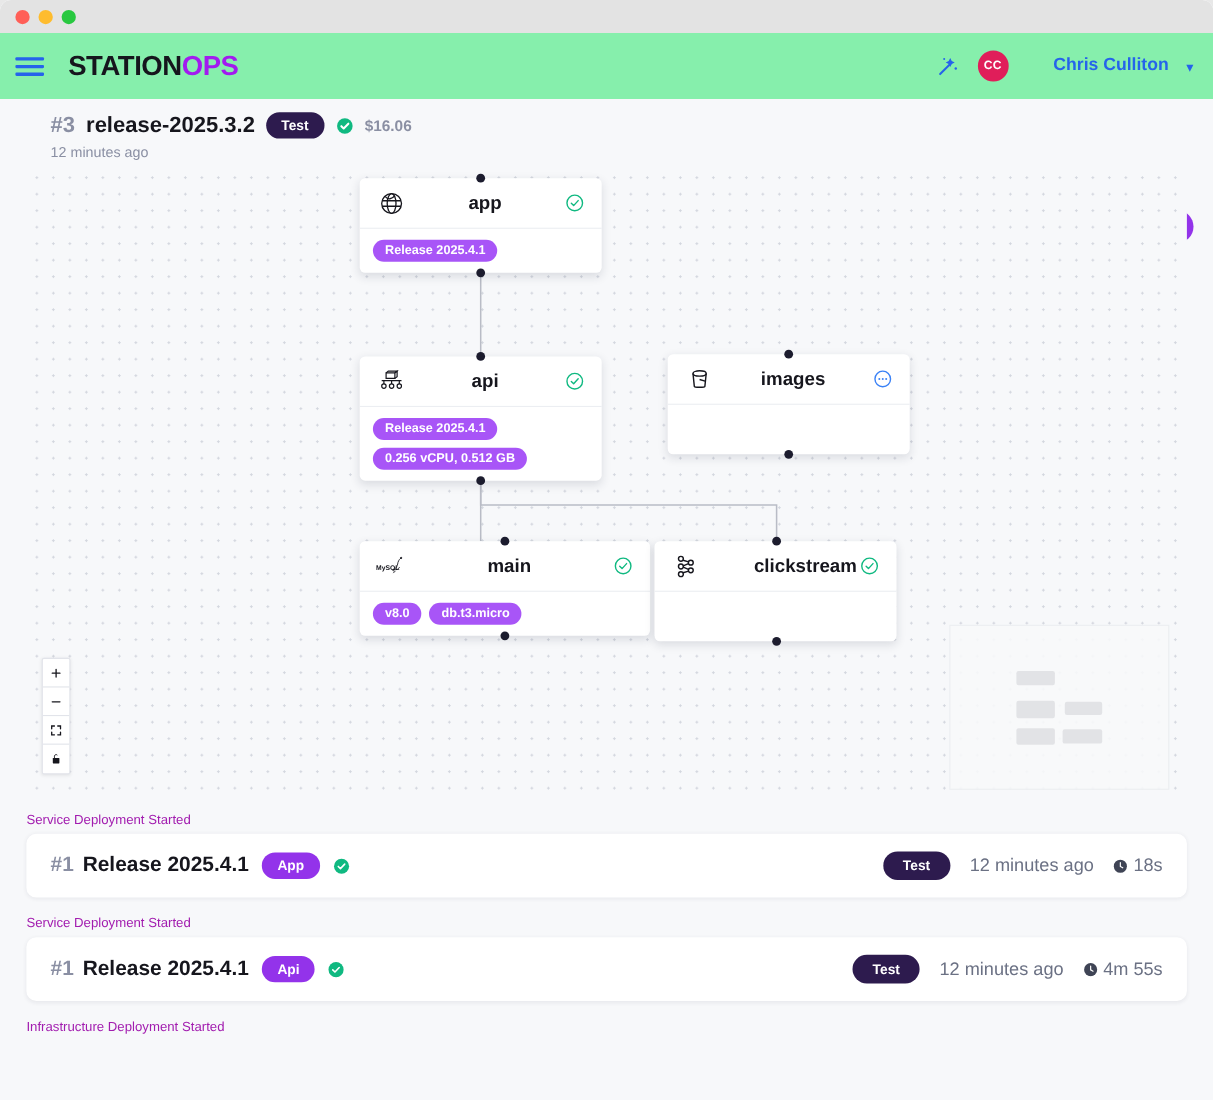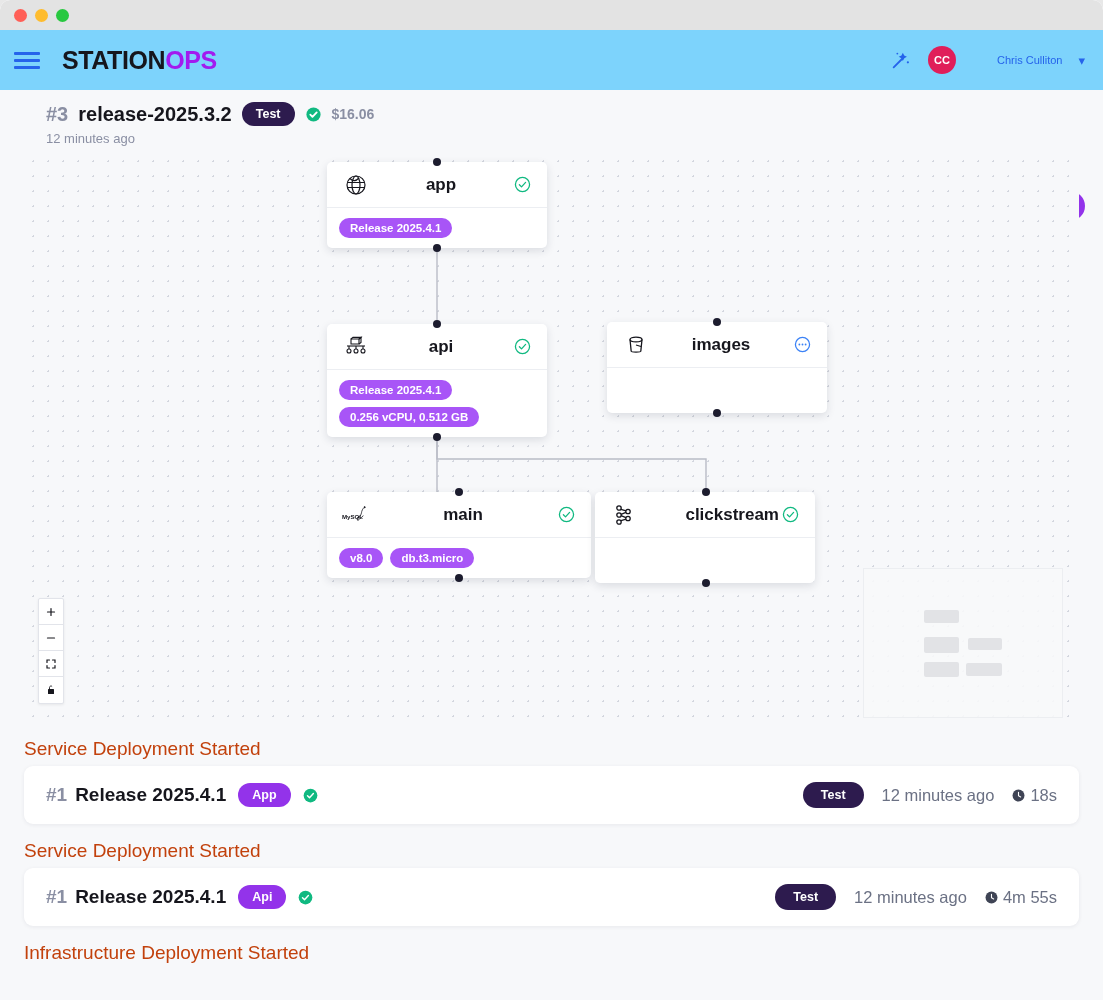--- a/index.html
+++ b/index.html
@@ -26,21 +26,21 @@
     padding-left: 14px; gap: 8px;
   }
   .dot { width: 13px; height: 13px; border-radius: 50%; }
   .dot.red { background: #ff5f57; }
   .dot.yellow { background: #febc2e; }
   .dot.green { background: #28c840; }
 
   
   .topnav {
     height: 60px;
-    background: #7dd3fc;
+    background: #86efac;
     display: flex; align-items: center;
     padding: 0 18px 0 14px;
     position: relative;
   }
   .hamburger {
     width: 26px; height: 26px;
     display: flex; flex-direction: column; justify-content: center;
     gap: 4px; cursor: pointer; margin-right: 22px;
   }
   .hamburger span { display:block; height: 3px; background: #2563eb; border-radius: 1px; }
@@ -64,21 +64,21 @@
     margin-left: auto; display: flex; align-items: center; gap: 16px;
   }
   .wand-icon { width: 22px; height: 22px; color: #2563eb; display:block; }
   .avatar {
     width: 28px; height: 28px; border-radius: 50%;
     background: #e01e5a; color: #fff;
     font-size: 11px; font-weight: bold;
     display: flex; align-items: center; justify-content: center;
     letter-spacing: 0.2px;
   }
-  .username { font-size: 11px; font-weight: normal; color: #2563eb; white-space: nowrap; padding-left: 25px; }
+  .username { font-size: 16px; font-weight: bold; color: #2563eb; white-space: nowrap; padding-left: 25px; }
   .chev { color: #2563eb; font-size: 13px; }
 
   
   .release-header {
     position: relative;
     padding: 12px 18px 8px 46px;
     background: #f7f8fa;
     height: 62px;
   }
   .rh-row { display: flex; align-items: center; gap: 10px; }
@@ -167,21 +167,21 @@
     position: absolute; right: 16px; bottom: 6px;
     width: 200px; height: 150px;
     background: rgba(247,248,250,0.9);
     border: 1px solid #eceef1;
   }
   .mm-node { position: absolute; background: #e2e3e6; border-radius: 2px; }
 
   
   .timeline { padding: 14px 24px 0 24px; }
   .tl-heading { font-size: 15px; color: #5b6073; margin-bottom: 10px; }
-  .tl-label { font-size: 19px; color: #c2410c; margin: 0 0 6px 0; }
+  .tl-label { font-size: 12px; color: #a21caf; margin: 0 0 6px 0; }
   .tl-card {
     background: #fff; border-radius: 9px;
     height: 58px; display: flex; align-items: center;
     padding: 0 22px; box-shadow: 0 1px 4px rgba(30,35,60,0.07);
     margin-bottom: 16px;
   }
   .tl-num { font-size: 19px; font-weight: bold; color: #8a8fa3; margin-right: 8px; }
   .tl-title { font-size: 19px; font-weight: bold; color: #16161d; margin-right: 12px; }
   .tl-chip {
     background: #9333ea; color:#fff; border-radius: 999px;

